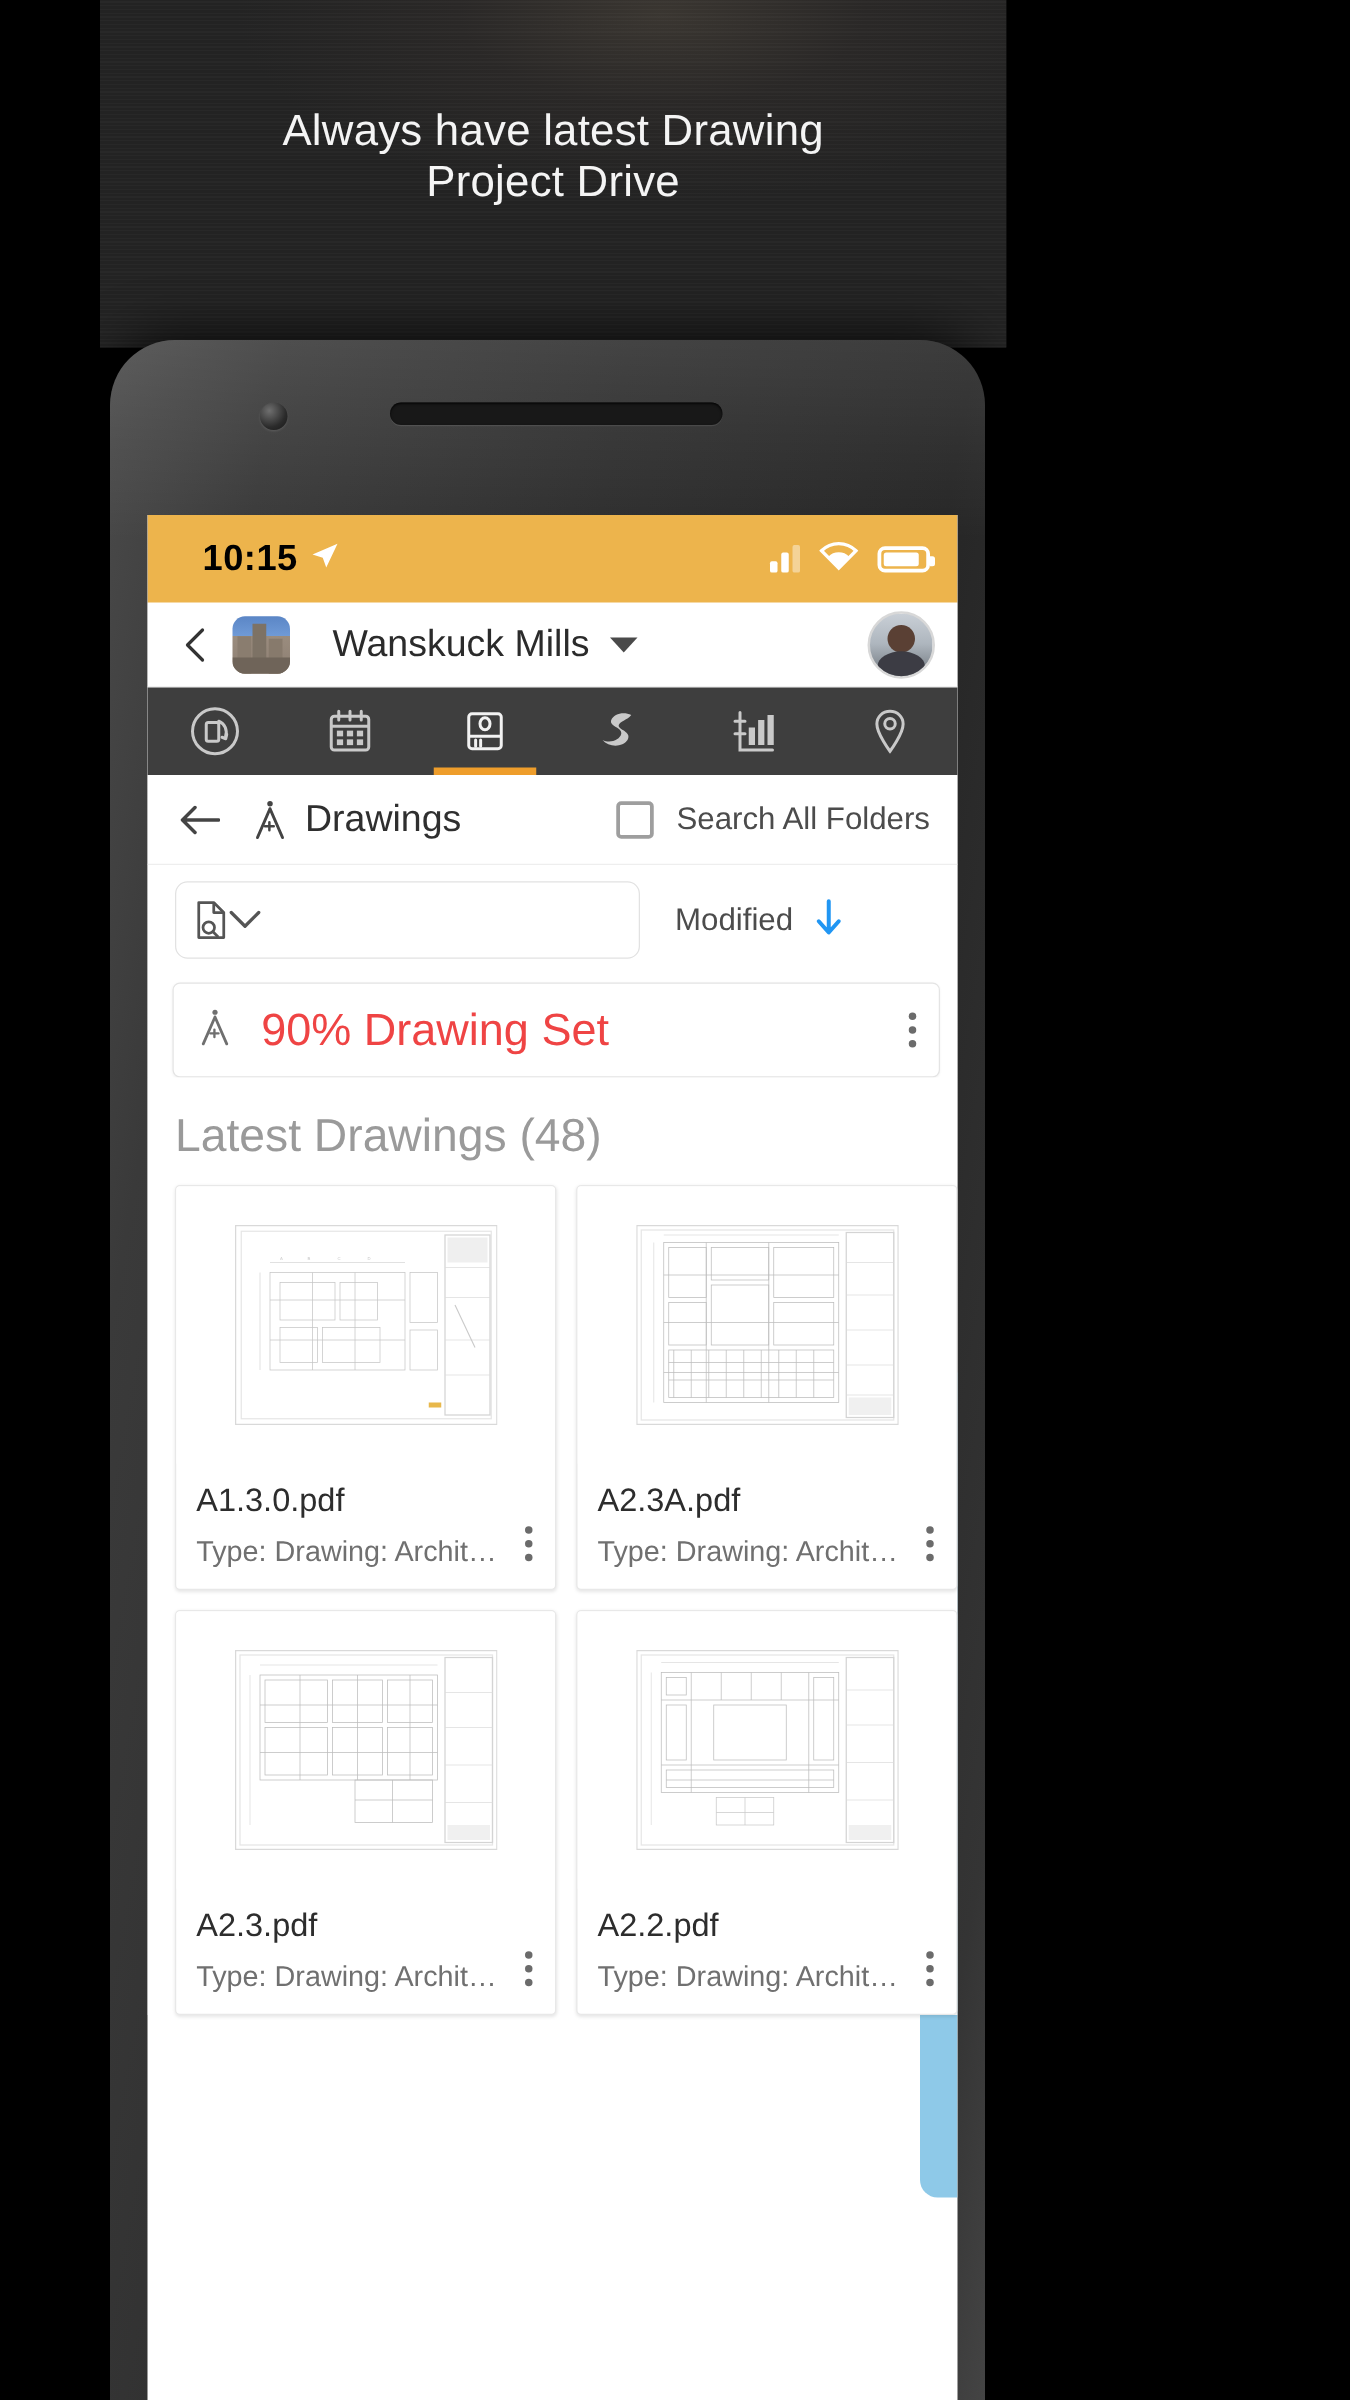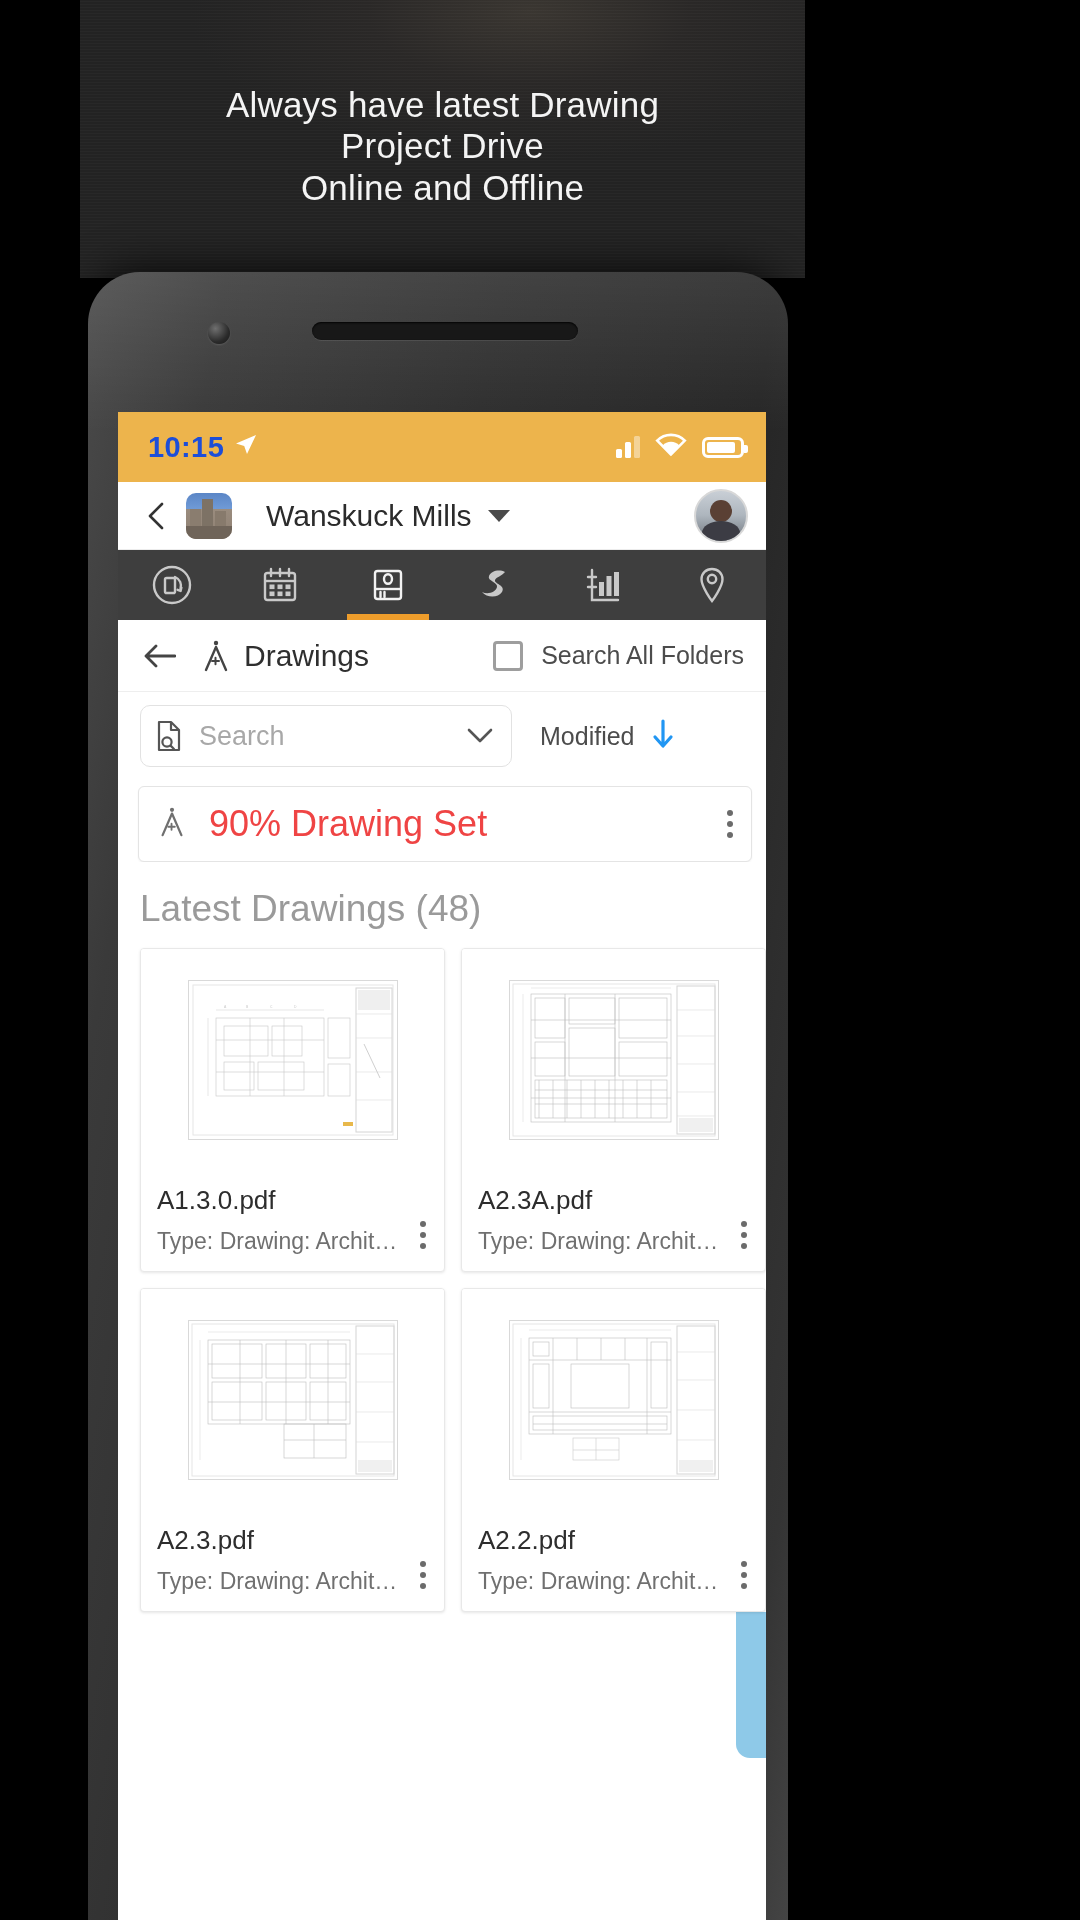--- a/index.html
+++ b/index.html
@@ -55,22 +55,22 @@
   }
 
   
   .screen {
     position:absolute; left:30px; top:140px; width:648px; height:1508px;
     background:#fff; overflow:hidden;
   }
 
   
   .statusbar {
-    position:relative; height:70px; background:#EDB44C; color:#1d4ed8;
-    display:flex; align-items:center; padding:0 22px 0 30px;
+    position:relative; height:70px; background:#EDB44C; color:#000000;
+    display:flex; align-items:center; padding:0 22px 0 44px;
   }
   .sb-time { font-size:29px; font-weight:700; letter-spacing:.4px; }
   .sb-loc { margin-left:10px; display:inline-block; }
   .sb-right { margin-left:auto; display:flex; align-items:center; gap:15px; }
   .bars { display:flex; align-items:flex-end; gap:3px; height:22px; }
   .bars span { width:6px; background:#fff; border-radius:1.5px; }
   .bars span:nth-child(1){ height:9px; }
   .bars span:nth-child(2){ height:16px; }
   .bars span:nth-child(3){ height:22px; opacity:.42; }
   .batt {
@@ -206,21 +206,20 @@
 </style>
 </head>
 <body>
 
 <div id="root">
 
   <div class="banner">
     <div class="banner-text">
       <div>Always have latest Drawing</div>
       <div>Project Drive</div>
-      <div>Online and Offline</div>
     </div>
   </div>
 
   <div class="phone">
     <div class="phone-gloss"></div>
     <div class="cam"></div>
     <div class="speaker">
         <i></i>
       </div>
 
@@ -345,21 +344,20 @@
       <div class="searchrow">
         <div class="searchbox">
           <span class="docsearch-ic">
             <svg width="28" height="32" viewBox="0 0 28 32">
               <path d="M4 2h12l8 8v20H4z" fill="none" stroke="#555" stroke-width="2.2" stroke-linejoin="round"></path>
               <path d="M16 2v8h8" fill="none" stroke="#555" stroke-width="2.2" stroke-linejoin="round"></path>
               <circle cx="12" cy="22" r="4.6" fill="#fff" stroke="#555" stroke-width="2.2"></circle>
               <path d="M15.6 25.6 19 29" stroke="#555" stroke-width="2.2" stroke-linecap="round"></path>
             </svg>
           </span>
-          <span class="search-ph">Search</span>
           <span class="chev-dn">
             <svg width="26" height="16" viewBox="0 0 26 16">
                   <path d="M2 2l11 11L24 2" fill="none" stroke="#555" stroke-width="2.6" stroke-linecap="round" stroke-linejoin="round"></path>
                 </svg>
           </span>
         </div>
         <div class="sortwrap">
           <span class="sort-label">Modified</span>
           <span class="sort-arrow">
             <svg width="24" height="30" viewBox="0 0 24 30">

